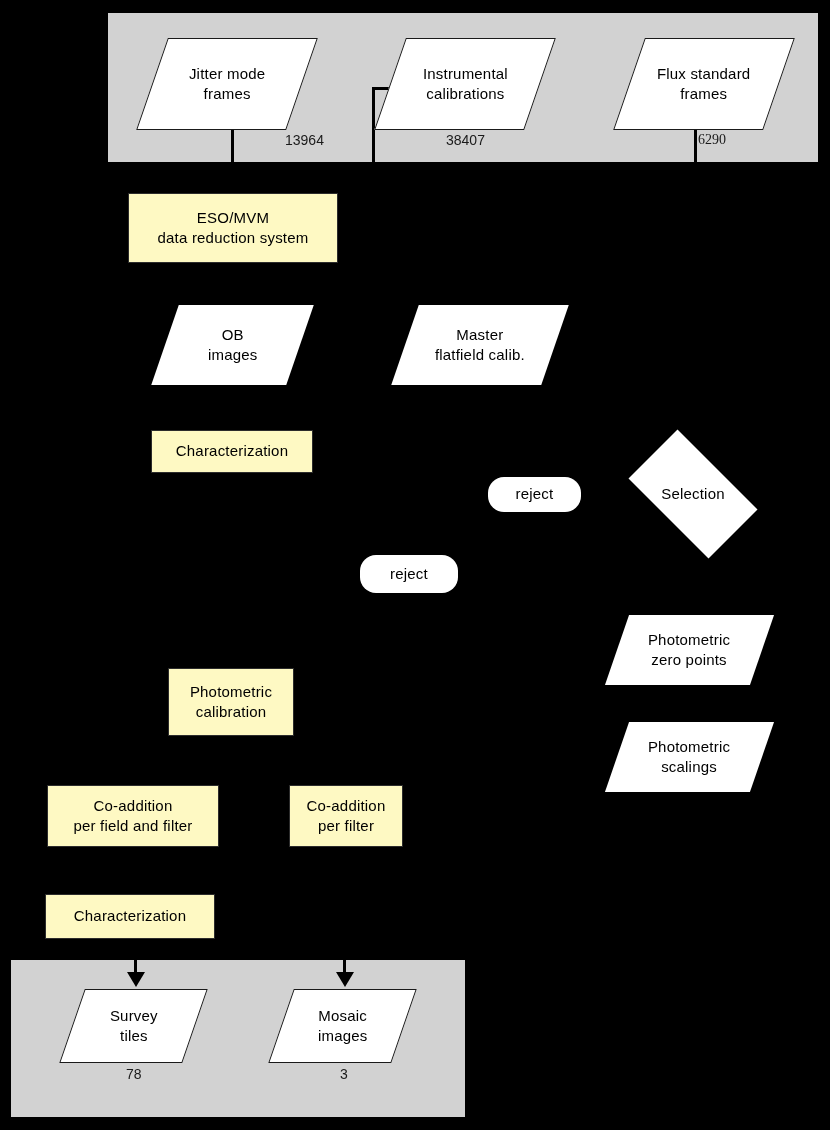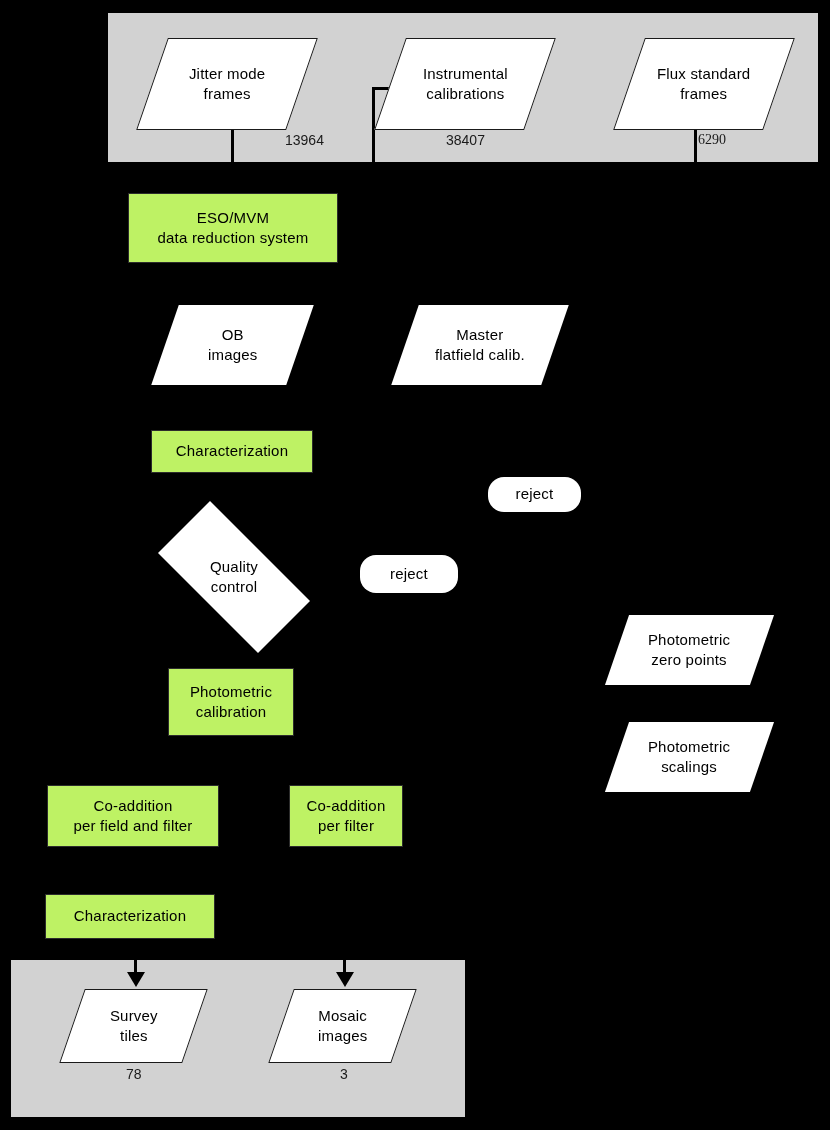--- a/index.html
+++ b/index.html
@@ -48,21 +48,21 @@
   }
   .shape-para > .lbl {
     transform: skewX(19deg);
     display: block;
   }
   
   .no-border { border-color: #ffffff; border-width: 0; }
 
   
   .shape-box {
-    background: #bef264;
+    background: #fef9c3;
     border: 1.2px solid #2c2c2c;
   }
 
   
   .shape-diamond {
     background: transparent;
     border: none;
   }
   .shape-diamond .dia-bg {
     position: absolute;
@@ -153,30 +153,29 @@
   <div class="node shape-para no-border" style="left:405px; top:305px; width:150px; height:80px;">
     <span class="lbl">Master
 flatfield calib.</span>
   </div>
 
 
   <div class="node shape-box" style="left:151px; top:430px; width:162px; height:43px;">
     <span class="lbl">Characterization</span>
   </div>
 
+  <div class="node shape-diamond" style="left:613px; top:445px; width:160px; height:98px;">
+    <div class="dia-bg"></div>
+    <span class="lbl">Selection</span>
+  </div>
 
   <div class="node shape-pill" style="left:488px; top:477px; width:93px; height:35px;">
     <span class="lbl">reject</span>
   </div>
 
-  <div class="node shape-diamond" style="left:134px; top:525px; width:200px; height:104px;">
-    <div class="dia-bg"></div>
-    <span class="lbl">Quality
-control</span>
-  </div>
 
   <div class="node shape-pill" style="left:360px; top:555px; width:98px; height:38px;">
     <span class="lbl">reject</span>
   </div>
 
   <div class="node shape-para no-border" style="left:617px; top:615px; width:145px; height:70px;">
     <span class="lbl">Photometric
 zero points</span>
   </div>
 

